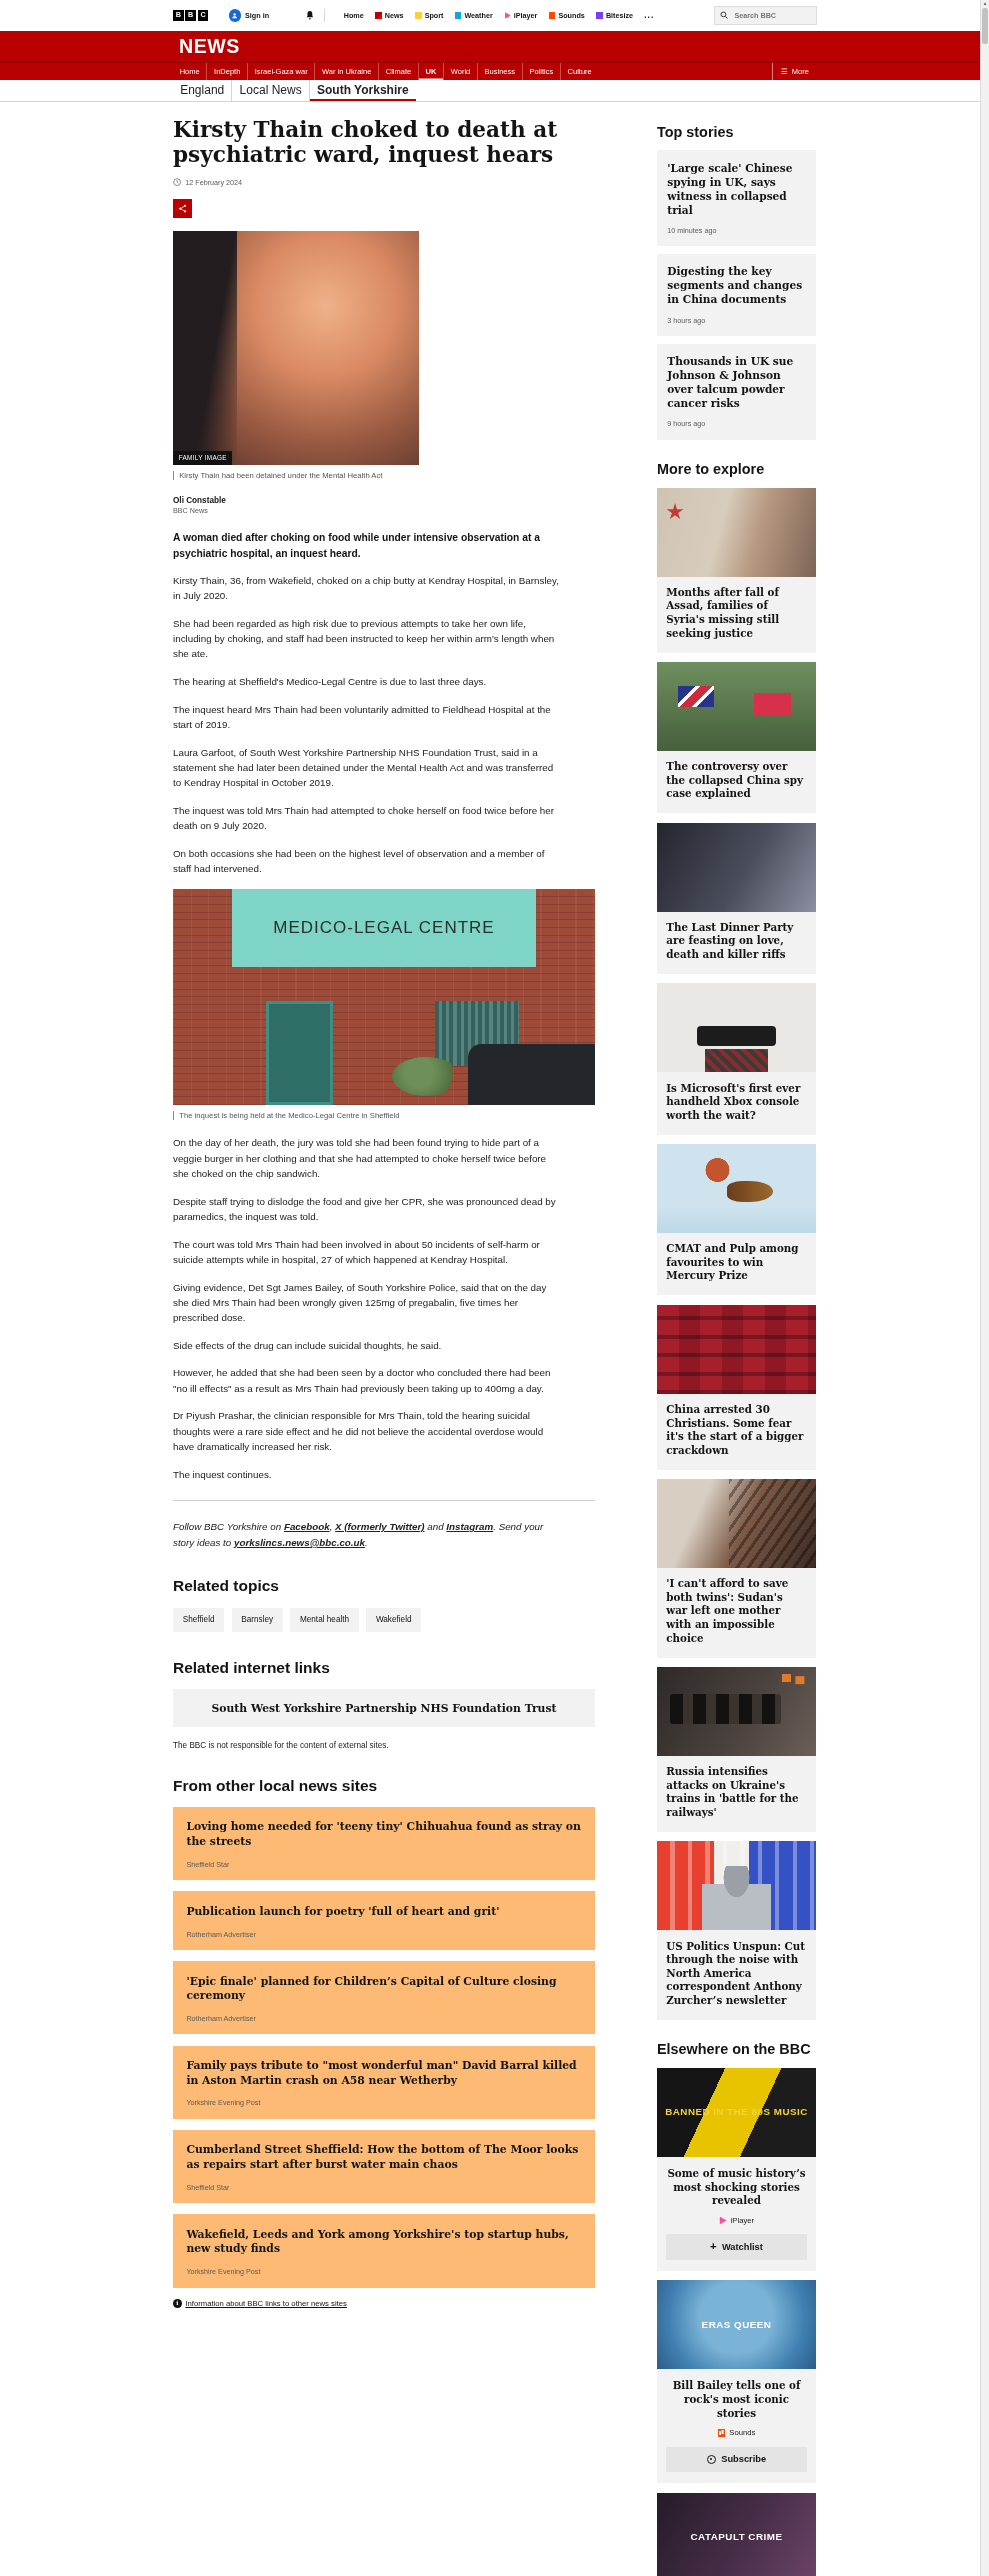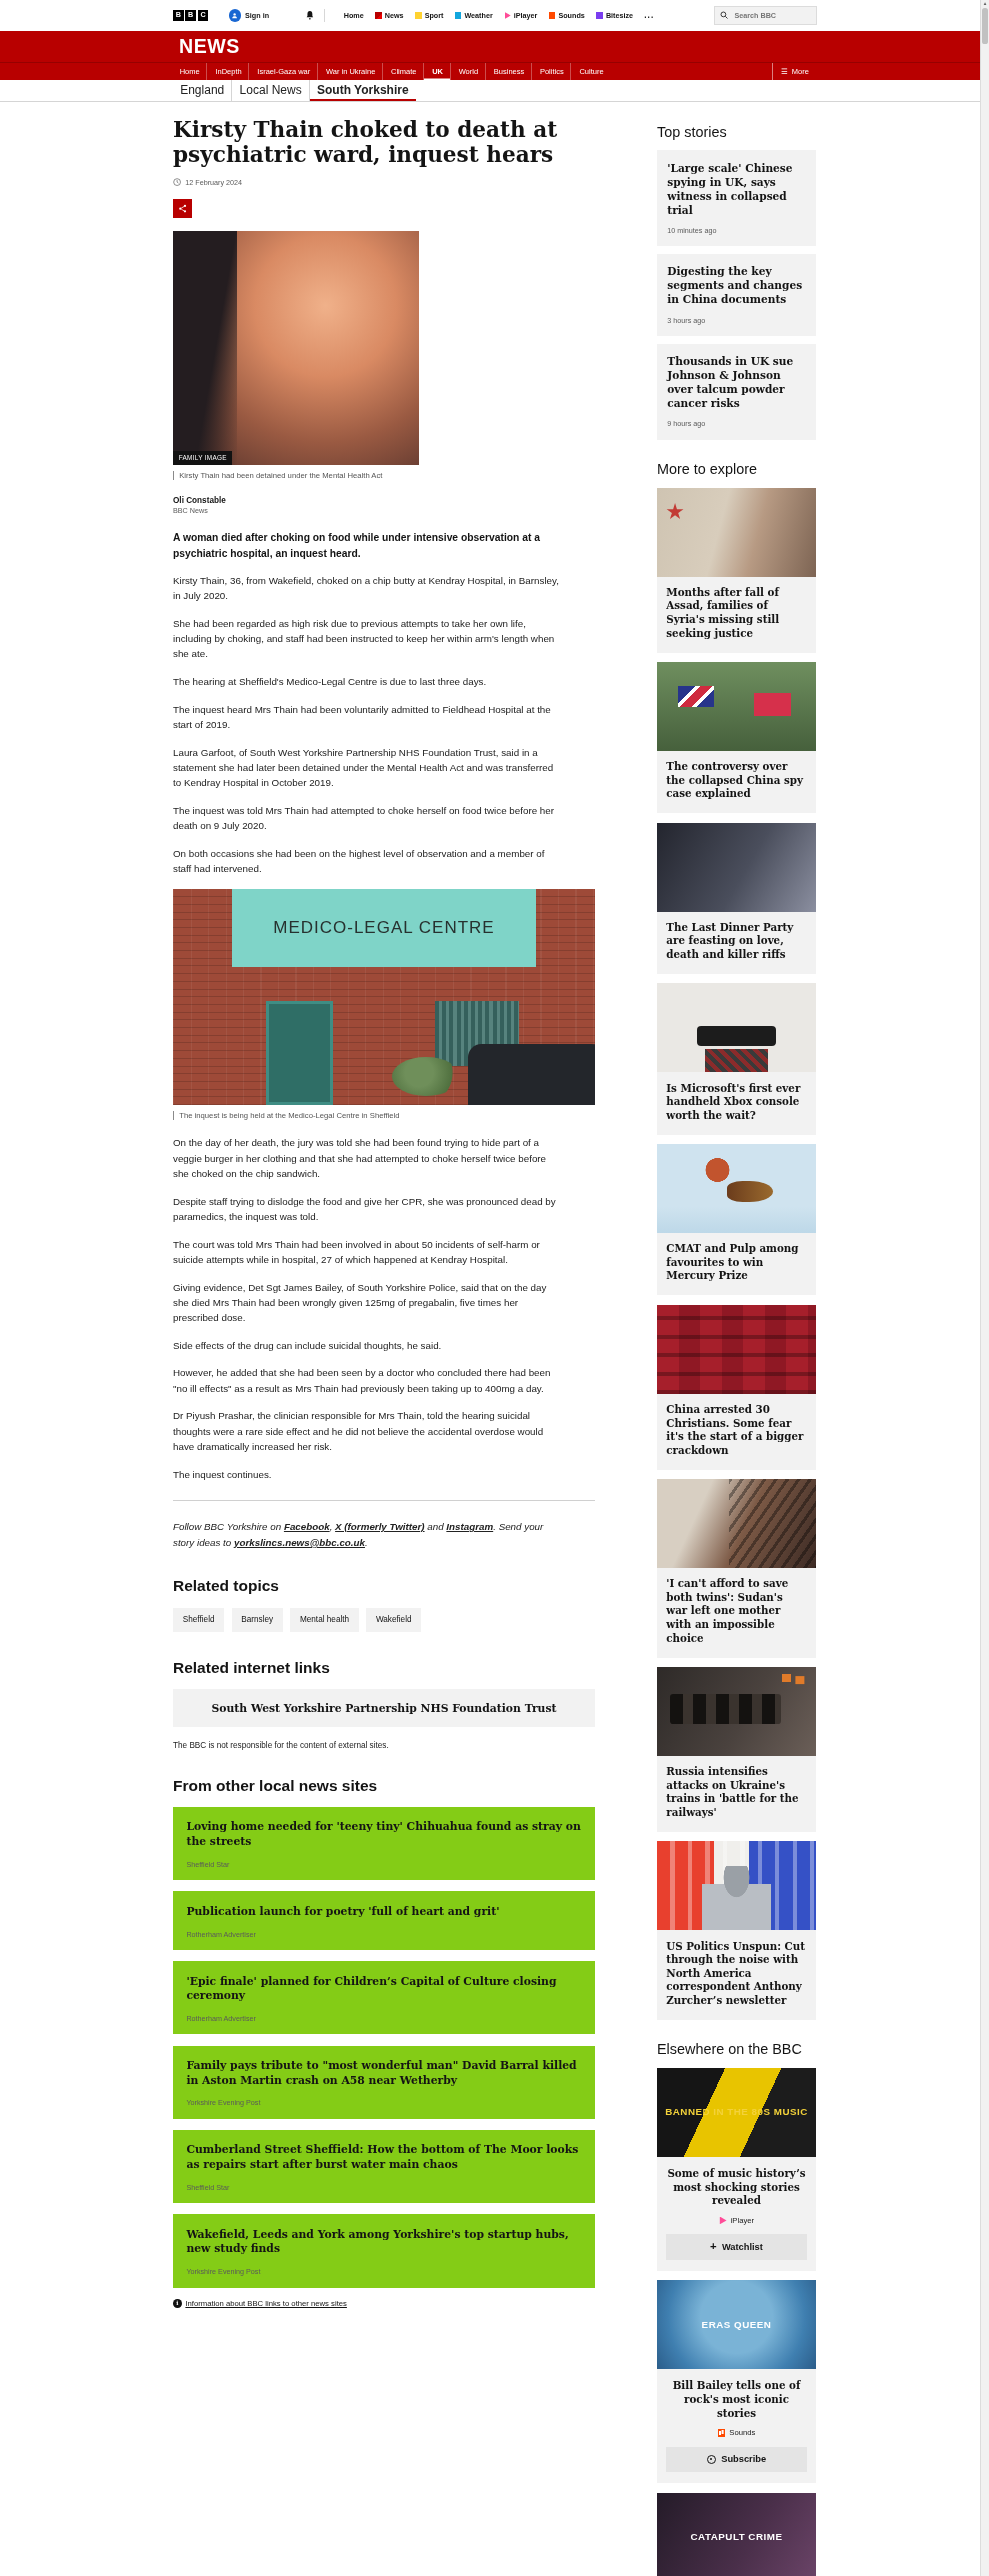--- a/index.html
+++ b/index.html
@@ -27,21 +27,21 @@
   .searchbox{margin-left:auto;width:103px;height:19.6px;background:#f2f2f2;border:0.5px solid #dcdcdc;display:flex;align-items:center;gap:4.1px;padding:0 5.2px;box-sizing:border-box;}
   .searchbox input{border:none;background:transparent;outline:none;font-size:7.2px;font-weight:bold;width:72px;font-family:"Liberation Sans",sans-serif;color:#333;}
 
   
   .masthead{position:absolute;top:31px;left:0;width:100%;height:31px;background:#b80000;}
   .masthead .t{position:absolute;left:179px;top:4.1px;color:#fff;font-size:19.6px;font-weight:bold;letter-spacing:0.5px;}
   .prinav{position:absolute;top:62px;left:0;width:100%;height:18px;background:#b80000;border-top:0.5px solid rgba(0,0,0,.18);}
   .prinav-inner{position:absolute;left:173px;width:644px;height:18px;display:flex;}
   .prinav-items{display:flex;height:100%;}
   .pn-item{color:#fff;font-size:7.5px;line-height:18px;padding:0 6.7px;cursor:pointer;position:relative;white-space:nowrap;}
-  .pn-item + .pn-item{border-left:0.5px solid rgba(255,255,255,.3);padding-left:8px;}
+  .pn-item + .pn-item{border-left:0.5px solid rgba(255,255,255,.3);}
   .pn-item[data-sel="1"]{box-shadow:inset 0 -2.6px 0 #fff;font-weight:bold;}
   .pn-more{margin-left:auto;color:#fff;font-size:7.5px;line-height:18px;padding:0 8.2px;border-left:0.5px solid rgba(255,255,255,.5);cursor:pointer;display:flex;gap:4.1px;align-items:center;}
   .subnav{position:absolute;top:80px;left:0;width:100%;height:20.6px;background:#fff;border-bottom:0.5px solid #d5d5d5;}
   .subnav-inner{position:absolute;left:173px;display:flex;height:100%;}
   .sn-item{font-size:12px;color:#222;line-height:20.6px;padding:0 7.2px;cursor:pointer;position:relative;white-space:nowrap;}
   .sn-item + .sn-item{border-left:0.5px solid #d5d5d5;}
   .sn-item[data-sel="1"]{font-weight:bold;box-shadow:inset 0 -2.1px 0 #b80000;}
 
   
   .main{position:absolute;left:173px;top:101px;width:422px;}
@@ -65,30 +65,30 @@
   .mlc-car{position:absolute;right:-4%;bottom:-6%;width:34%;height:34%;background:#23262b;border-radius:13.4px 20.6px 4.1px 4.1px;}
   .mlc-plant{position:absolute;right:32%;bottom:4%;width:16%;height:18%;background:radial-gradient(circle at 40% 40%,#6f8f5a 0 30%,#50703f 70%,transparent 72%);border-radius:50%;}
   .divider{height:1px;background:#d0d0d0;margin:18.5px 0 17.5px;max-width:422px;}
   .follow{font-style:italic;font-size:9.8px;line-height:1.6;color:#222;max-width:386px;}
   .follow b{text-decoration:underline;cursor:pointer;}
   h2.section{font-size:15.5px;font-weight:bold;margin:27px 0 12.4px;}
   .chips{display:flex;gap:7.2px;flex-wrap:wrap;}
   .chip{background:#f2f2f2;padding:7.7px 9.8px;font-size:8.2px;cursor:pointer;white-space:nowrap;}
   .extlink-card{background:#f2f2f2;padding:12.4px 13.4px;font-family:"DejaVu Serif",serif;font-weight:bold;font-size:10.8px;cursor:pointer;max-width:396px;text-align:center;}
   .disclaimer{color:#222;font-size:8.2px;margin:13.4px 0 5.2px;}
-  .ln-card{background:#84cc16;padding:13.4px 13.4px 11.3px;margin-bottom:11.3px;cursor:pointer;max-width:396px;}
+  .ln-card{background:#fdba74;padding:13.4px 13.4px 11.3px;margin-bottom:11.3px;cursor:pointer;max-width:396px;}
   .ln-title{font-family:"DejaVu Serif",serif;font-weight:bold;font-size:10.8px;line-height:1.35;}
   .ln-source{margin-top:10.3px;color:#5a5a5a;font-size:7.2px;}
   .info-link{display:flex;align-items:center;gap:3.6px;font-size:7.7px;margin-top:7.2px;cursor:pointer;}
   .info-link .txt{text-decoration:underline;}
   .info-i{width:8.8px;height:8.8px;border-radius:50%;background:#111;color:#fff;font-size:5.7px;font-weight:bold;display:flex;align-items:center;justify-content:center;font-family:"DejaVu Serif",serif;}
 
   
   .sidebar{position:absolute;left:657px;top:101px;width:159px;}
-  h2.side-h{font-size:14.4px;font-weight:normal;margin:21.6px 0 10.3px;}
+  h2.side-h{font-size:14.4px;font-weight:bold;margin:21.6px 0 10.3px;}
   .ts-card{background:#f2f2f2;padding:11.3px 10.3px;margin-bottom:8.2px;cursor:pointer;}
   .ts-title{font-family:"DejaVu Serif",serif;font-weight:bold;font-size:10.6px;line-height:1.32;}
   .ts-time{margin-top:8.2px;color:#5a5a5a;font-size:7.2px;}
   .mx-card{margin-bottom:9.3px;cursor:pointer;}
   .mx-img{position:relative;height:89px;overflow:hidden;display:flex;align-items:center;justify-content:center;}
   .mx-body{background:#f2f2f2;padding:9.3px 9.3px 12.4px;}
   .mx-title{font-family:"DejaVu Serif",serif;font-weight:bold;font-size:10.3px;line-height:1.32;}
   .img-text{font-weight:bold;font-size:9.8px;letter-spacing:0.5px;color:#fff;text-align:center;padding:0 7.2px;text-transform:uppercase;line-height:1.25;}
   .ew-card{margin-bottom:9.3px;cursor:pointer;}
   .ew-body{background:#f2f2f2;padding:10.3px 9.3px 11.3px;text-align:center;}

